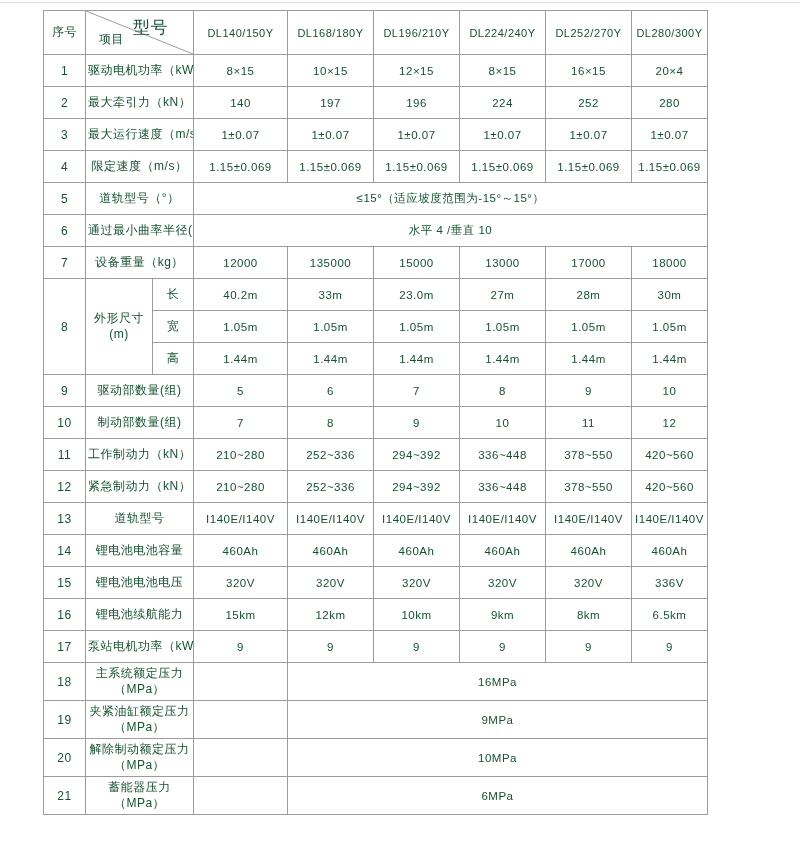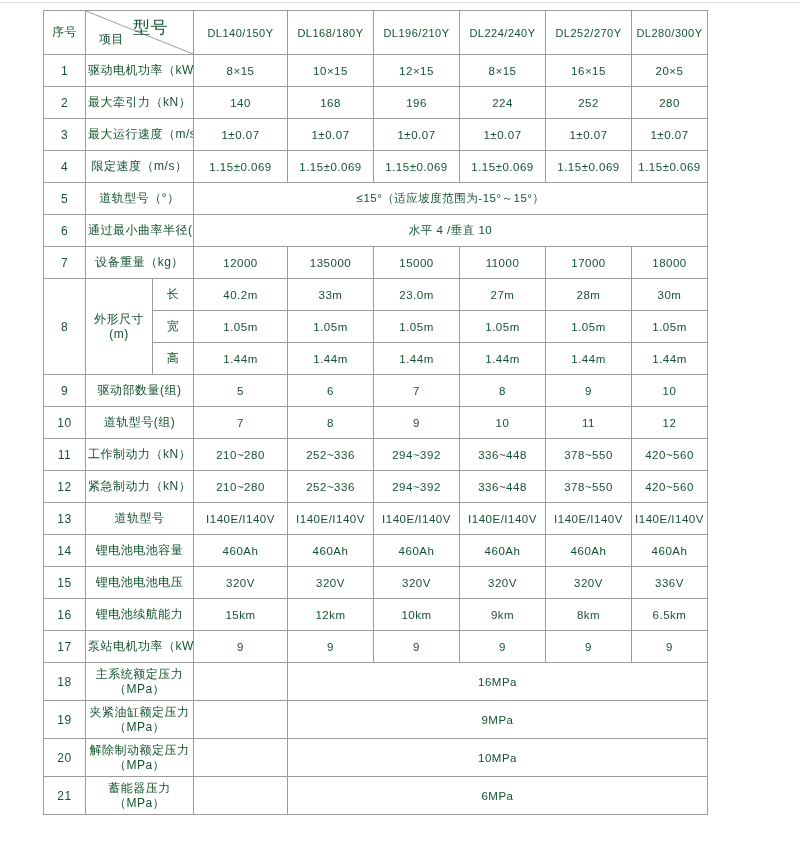--- a/index.html
+++ b/index.html
@@ -23,21 +23,21 @@
     overflow:hidden;white-space:nowrap;
     letter-spacing:0.5px;
   }
   tr.h-head{height:44px;}
   tr.h-reg{height:32px;}
   tr.h-tall{height:38px;}
   th.model-h{font-size:11px;letter-spacing:0;margin-top:20px;}
   td.val{font-size:11.5px;letter-spacing:0;}
   td.lbl{font-size:12px;}
   td.lbl .l2{display:block;line-height:1.25;}
-  td.lbl .l1{display:block;line-height:1.25;}
+  td.lbl .l1{display:block;line-height:1.25;font-family:Liberation Mono, monospace;}
   th.corner{position:relative;padding:0;}
   th.corner svg{position:absolute;left:0;top:0;width:100%;height:100%;display:block;}
   th.corner .ct{position:absolute;top:5px;right:25px;font-size:17px;}
   th.corner .cb{position:absolute;bottom:6px;left:13px;font-size:12px;}
 </style>
 </head>
 <body>
 
 <div class="top-rule"></div>
 
@@ -73,27 +73,27 @@
   </thead>
   <tbody id="spec-body">
       <tr class="h-reg">
         <td>1</td>
         <td class="lbl" colspan="2">驱动电机功率（kW）</td>
         <td class="val">8×15</td>
         <td class="val">10×15</td>
         <td class="val">12×15</td>
         <td class="val">8×15</td>
         <td class="val">16×15</td>
-        <td class="val">20×5</td>
+        <td class="val">20×4</td>
       </tr>
       <tr class="h-reg">
         <td>2</td>
         <td class="lbl" colspan="2">最大牵引力（kN）</td>
         <td class="val">140</td>
-        <td class="val">168</td>
+        <td class="val">197</td>
         <td class="val">196</td>
         <td class="val">224</td>
         <td class="val">252</td>
         <td class="val">280</td>
       </tr>
       <tr class="h-reg">
         <td>3</td>
         <td class="lbl" colspan="2">最大运行速度（m/s）</td>
         <td class="val">1±0.07</td>
         <td class="val">1±0.07</td>
@@ -121,21 +121,21 @@
         <td>6</td>
         <td class="lbl" colspan="2">通过最小曲率半径(m)</td>
         <td class="val" colspan="6">水平 4 /垂直 10</td>
       </tr>
       <tr class="h-reg">
         <td>7</td>
         <td class="lbl" colspan="2">设备重量（kg）</td>
         <td class="val">12000</td>
         <td class="val">135000</td>
         <td class="val">15000</td>
-        <td class="val">11000</td>
+        <td class="val">13000</td>
         <td class="val">17000</td>
         <td class="val">18000</td>
       </tr>
       <tr class="h-reg">
         <td rowspan="3">8</td>
         <td class="lbl" rowspan="3">
           <span class="l1">外形尺寸</span>
           <span class="l2">(m)</span>
         </td>
         <td class="lbl">长</td>
@@ -169,21 +169,21 @@
         <td class="lbl" colspan="2">驱动部数量(组)</td>
         <td class="val">5</td>
         <td class="val">6</td>
         <td class="val">7</td>
         <td class="val">8</td>
         <td class="val">9</td>
         <td class="val">10</td>
       </tr>
       <tr class="h-reg">
         <td>10</td>
-        <td class="lbl" colspan="2">道轨型号(组)</td>
+        <td class="lbl" colspan="2">制动部数量(组)</td>
         <td class="val">7</td>
         <td class="val">8</td>
         <td class="val">9</td>
         <td class="val">10</td>
         <td class="val">11</td>
         <td class="val">12</td>
       </tr>
       <tr class="h-reg">
         <td>11</td>
         <td class="lbl" colspan="2">工作制动力（kN）</td>

